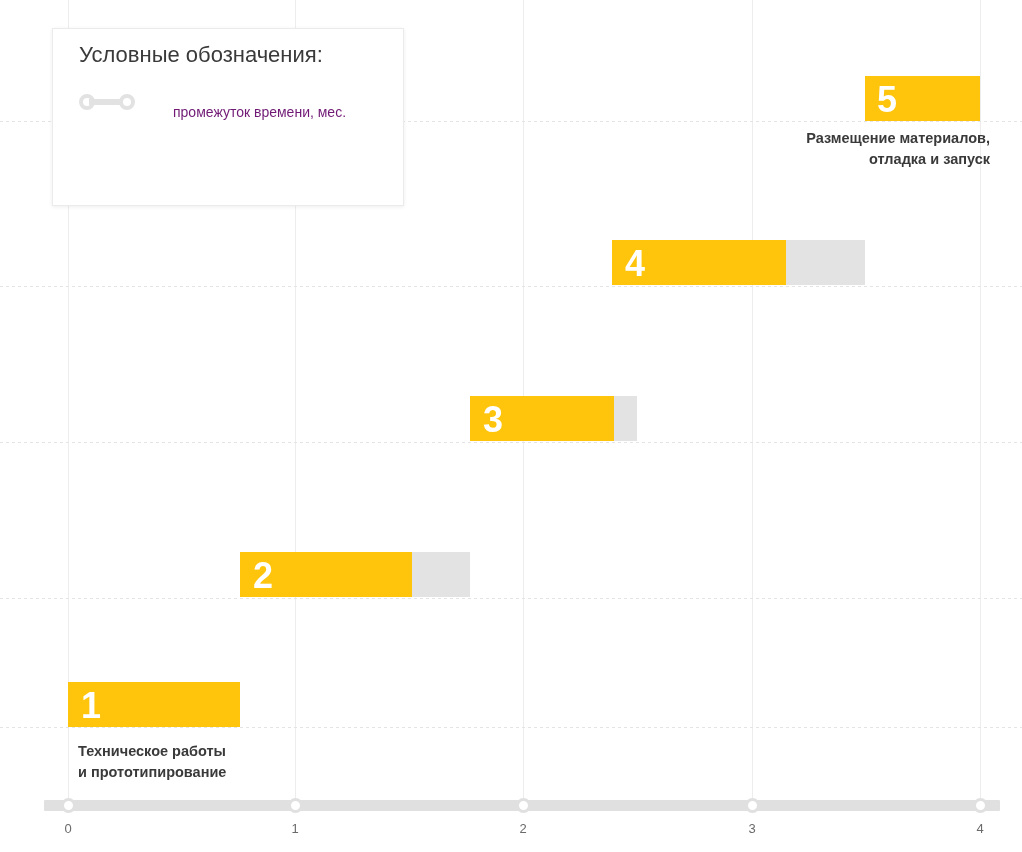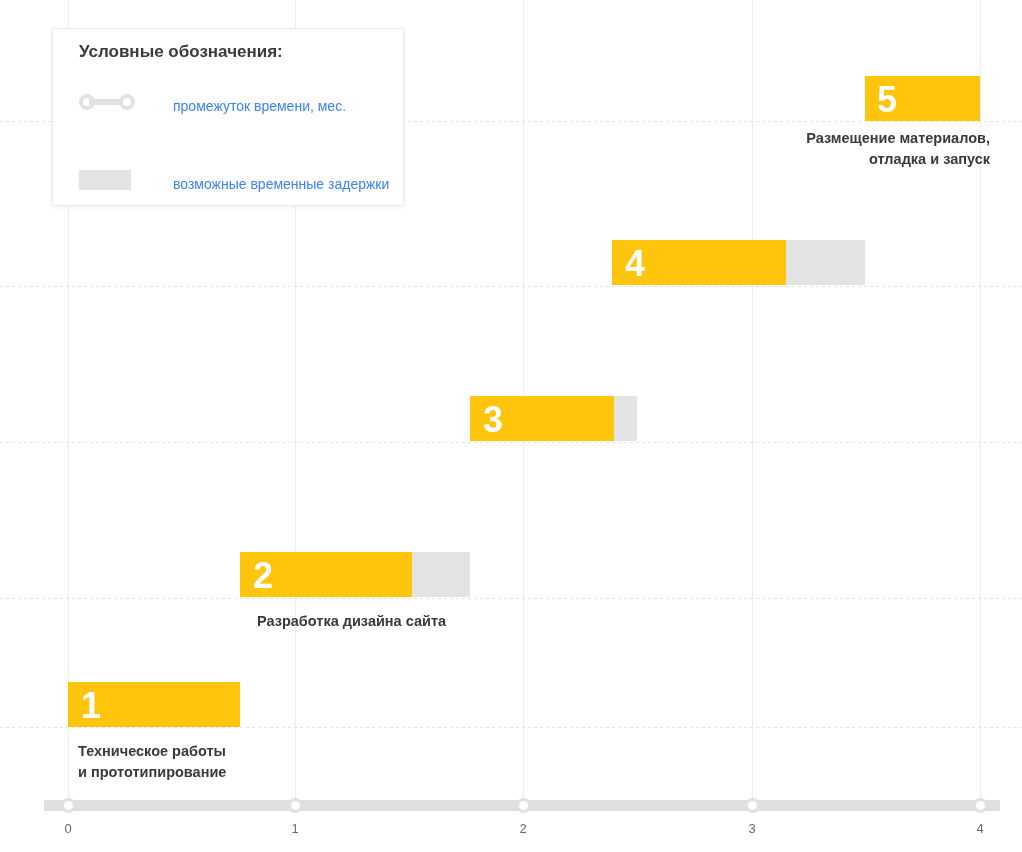--- a/index.html
+++ b/index.html
@@ -33,23 +33,23 @@
               background:#e0e0e0;border-radius:1px;}
   .axis-knob{position:absolute;width:15px;height:15px;border-radius:50%;
              background:#ffffff;border:3px solid #e0e0e0;box-sizing:border-box;}
   .axis-tick-label{position:absolute;top:821px;color:#6a6a6a;font-size:13px;
                    text-align:center;width:40px;}
 
   
   #legend{position:absolute;left:52px;top:28px;width:352px;height:178px;
           background:#ffffff;border:1px solid #ebebeb;
           box-shadow:0 1px 4px rgba(0,0,0,0.07);box-sizing:border-box;}
-  #legend-title{position:absolute;left:26px;top:13px;font-size:17px;color:#3a3a3a;font-weight:bold;}
+  #legend-title{position:absolute;left:26px;top:13px;font-size:22px;color:#3a3a3a;}
   .legend-row{position:absolute;left:26px;width:300px;height:26px;}
-  .legend-text{position:absolute;left:94px;top:8px;font-size:14px;color:#3b82f6;
+  .legend-text{position:absolute;left:94px;top:14px;font-size:14px;color:#701a75;
                white-space:nowrap;}
   .swatch{position:absolute;left:0;top:2px;width:52px;height:20px;}
   .swatch.work{background:#ffc40c;}
   .swatch.delay{background:#e3e3e3;}
   .dumbbell{position:absolute;left:0;top:2px;width:56px;height:20px;}
   .db-line{position:absolute;left:10px;top:7px;width:36px;height:6px;background:#e2e2e2;}
   .db-dot{position:absolute;top:2px;width:16px;height:16px;border-radius:50%;
           background:#ffffff;border:4px solid #e2e2e2;box-sizing:border-box;}
   .db-dot.l{left:0;}
   .db-dot.r{right:0;}
@@ -89,21 +89,20 @@
     <div class="bar-delay" style="left:614px;top:396px;width:23px;height:45px;"></div>
     <div class="bar-work" style="left:470px;top:396px;width:144px;height:45px;"></div>
     <div class="bar-num" style="left:483px;top:402px;">3</div>
   </div>
 
   <div class="bar-row" style="left:0;top:0;">
     <div class="bar-delay" style="left:412px;top:552px;width:58px;height:45px;"></div>
     <div class="bar-work" style="left:240px;top:552px;width:172px;height:45px;"></div>
     <div class="bar-num" style="left:253px;top:558px;">2</div>
   </div>
-  <div class="bar-label" style="left:257px;top:611px;width:300px;">Разработка дизайна сайта</div>
 
   <div class="bar-row" style="left:0;top:0;">
     <div class="bar-delay" style="left:240px;top:682px;width:0px;height:45px;"></div>
     <div class="bar-work" style="left:68px;top:682px;width:172px;height:45px;"></div>
     <div class="bar-num" style="left:81px;top:688px;">1</div>
   </div>
   <div class="bar-label" style="left:78px;top:741px;width:300px;">Техническое работы
 и прототипирование</div>
 
   <div id="axis-track"></div>
@@ -125,19 +124,15 @@
     <div class="legend-row" style="top:61px;">
       <span class="dumbbell">
         <span class="db-dot l"></span>
         <span class="db-line"></span>
         <span class="db-dot r"></span>
       </span>
       <span class="legend-text">промежуток времени, мес.</span>
     </div>
 
 
-    <div class="legend-row" style="top:139px;">
-      <span class="swatch delay"></span>
-      <span class="legend-text">возможные временные задержки</span>
-    </div>
   </div>
 
 </div>
 
 </body></html>

